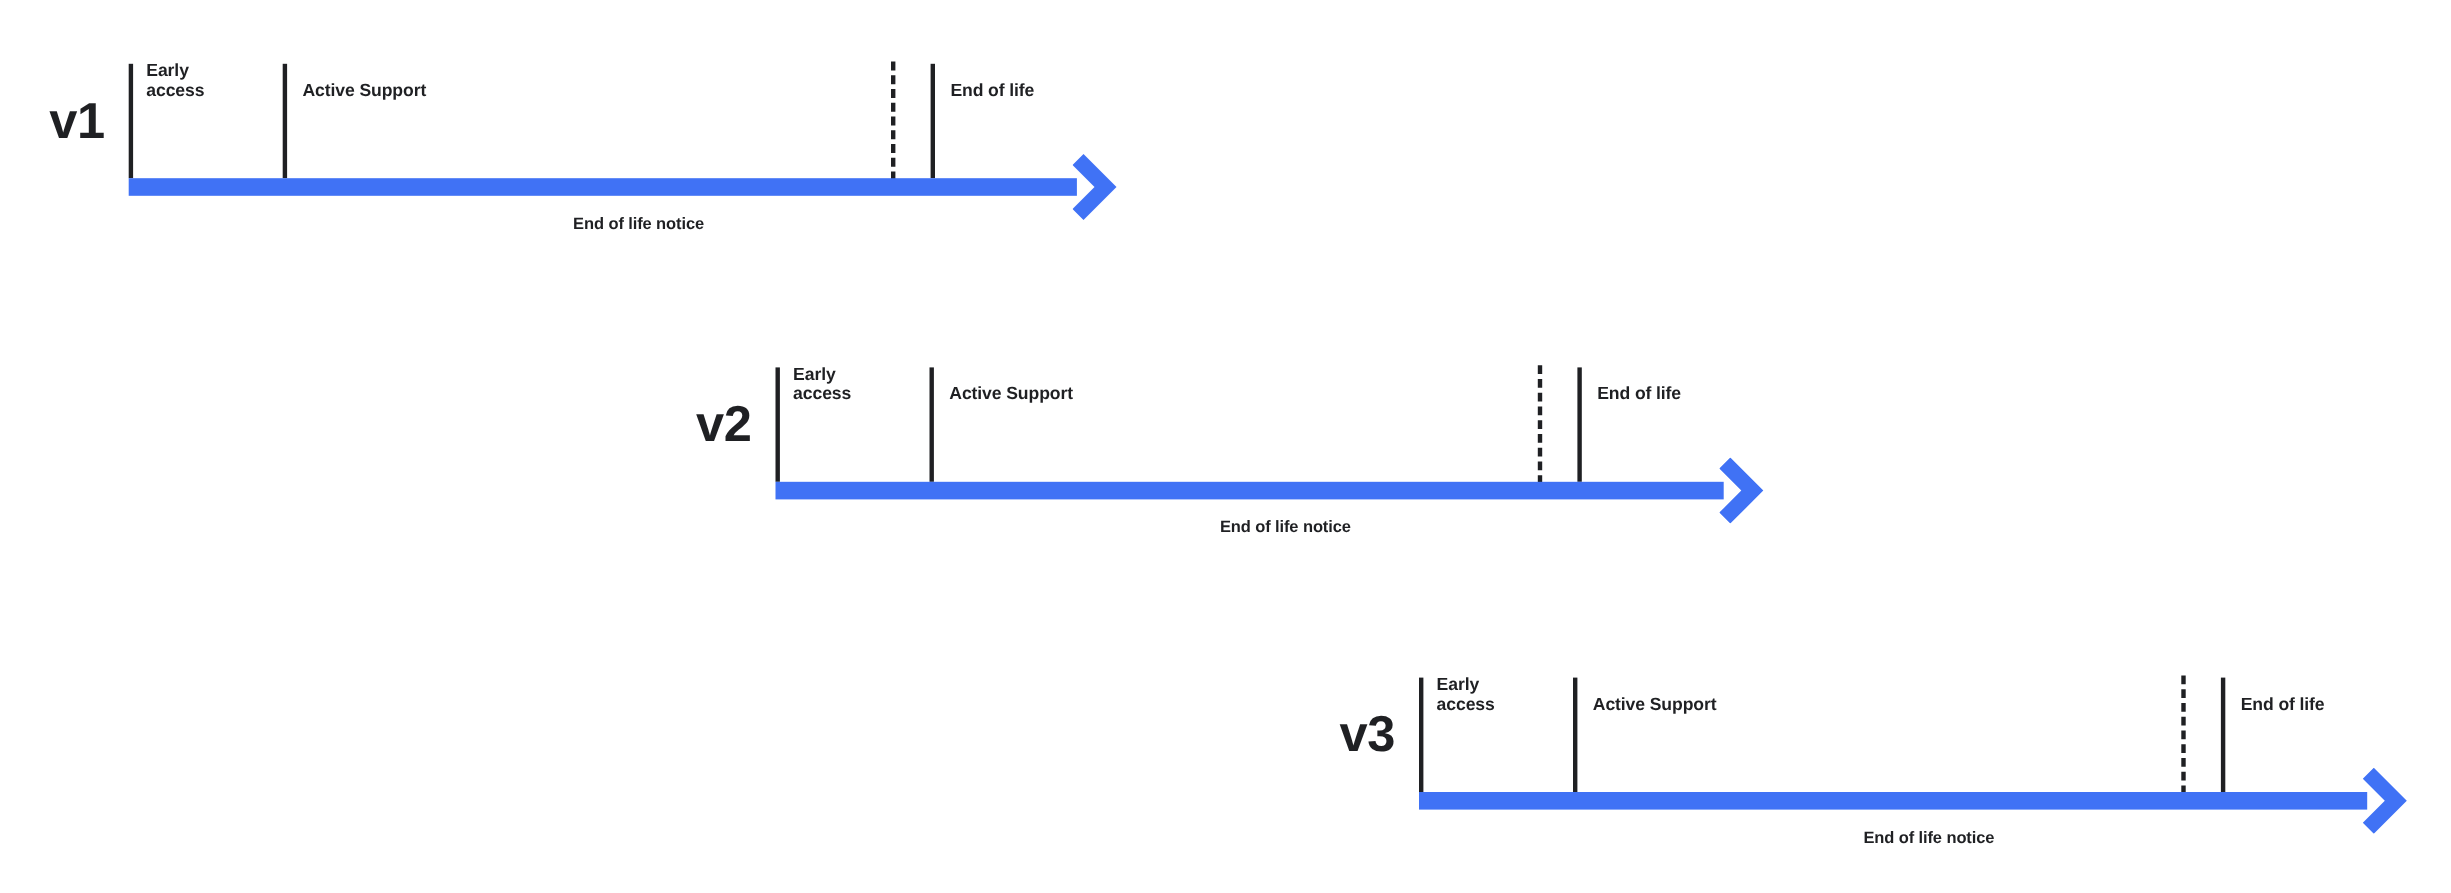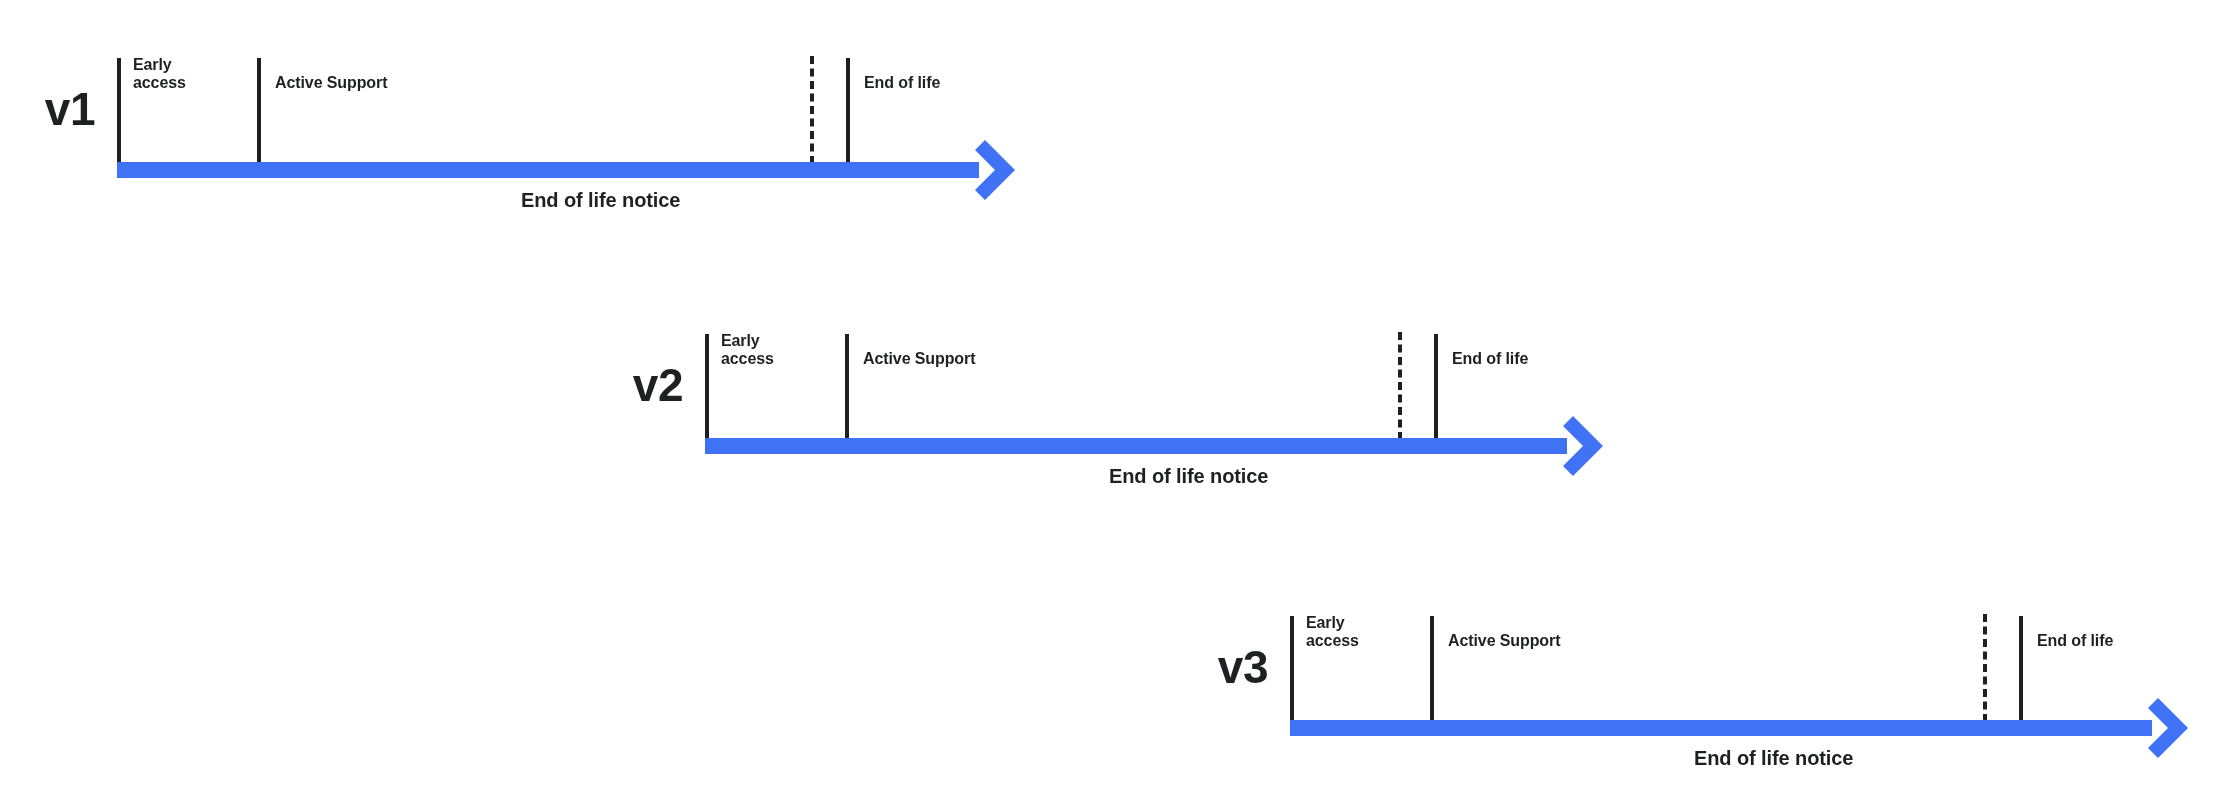--- a/index.html
+++ b/index.html
@@ -86,21 +86,21 @@
     position: absolute;
     left: -4px;
     top: -22px;
     display: block;
   }
 
   
   .notice-label {
     position: absolute;
     bottom: -8px;
-    font-size: 20px;
+    font-size: 15px;
     font-weight: 700;
     color: #1f2023;
     white-space: nowrap;
     letter-spacing: -0.1px;
   }
 </style>
 </head>
 <body>
 
 <div id="diagram">

